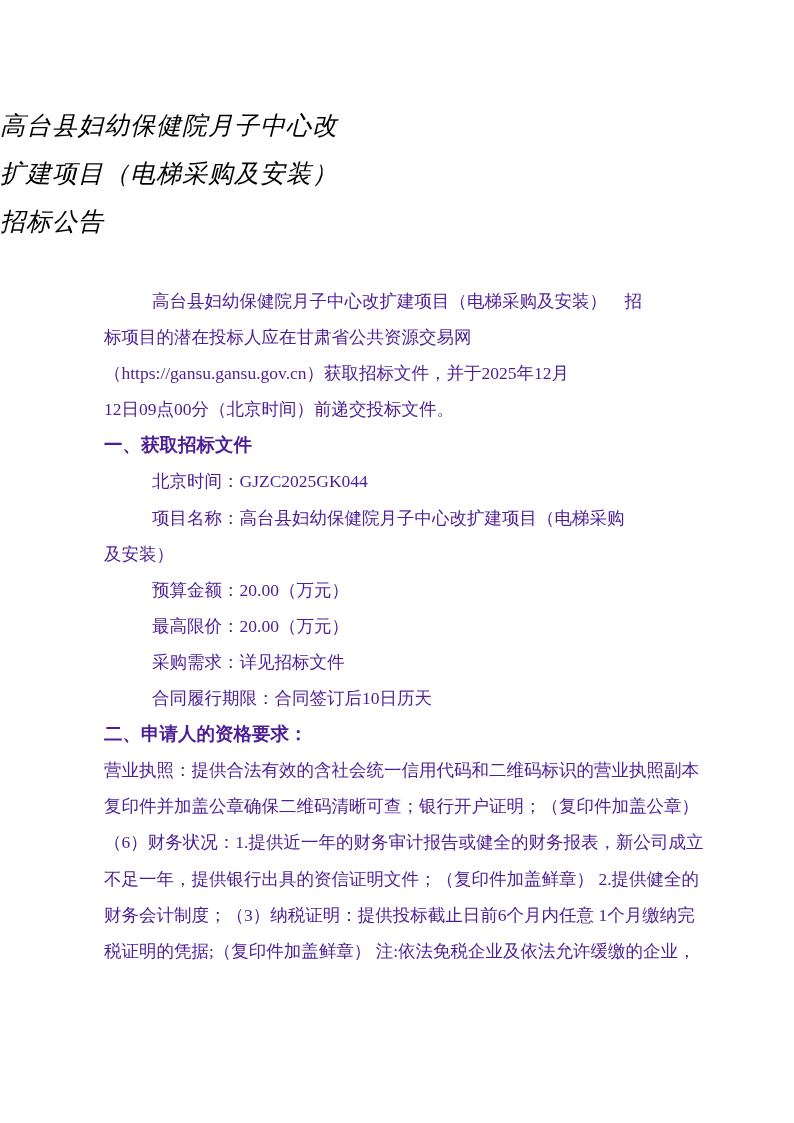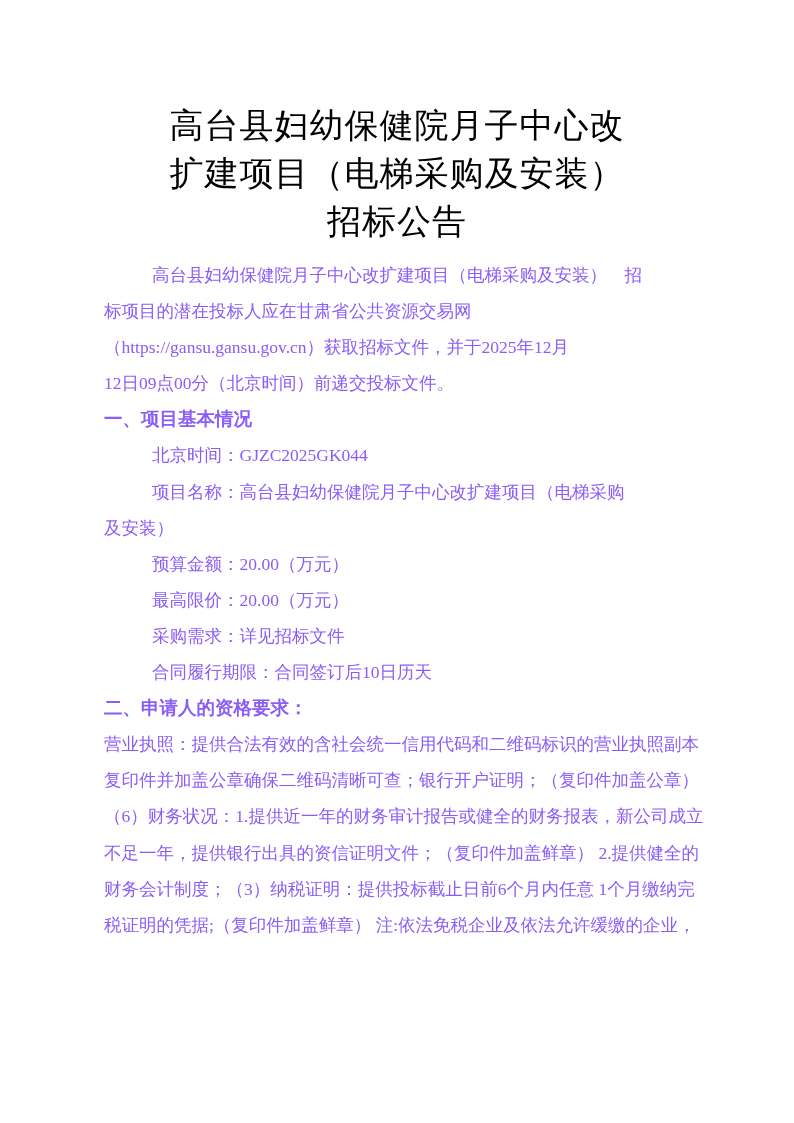--- a/index.html
+++ b/index.html
@@ -11,33 +11,34 @@
     position: relative;
     width: 794px;
     height: 1123px;
     background: #ffffff;
     color: #000000;
     overflow: hidden;
     font-family: "Liberation Serif", serif;
   }
   .doc-title {
     padding-top: 102px;
-    text-align: center;
-    font-size: 34px;
+    text-align: left;
+    font-size: 25px;
     line-height: 48px;
     font-weight: 400;
     letter-spacing: 1px;
     color: #000000;
+    font-style: italic;
   }
   .doc-body {
-    margin-top: 11px;
+    margin-top: 37px;
     padding-left: 104px;
     padding-right: 24px;
     font-size: 17.5px;
-    color: #8b5cf6;
+    color: #4c1d95;
   }
   .ln {
     height: 36.1px;
     line-height: 36.1px;
     white-space: nowrap;
     overflow: visible;
   }
   .indent {
     text-indent: 48px;
   }
@@ -58,21 +59,21 @@
     <div>招标公告</div>
   </div>
 
   <div class="doc-body">
 
     <div class="ln indent">高台县妇幼保健院月子中心改扩建项目（电梯采购及安装）　招</div>
     <div class="ln">标项目的潜在投标人应在甘肃省公共资源交易网</div>
     <div class="ln">（https://gansu.gansu.gov.cn）获取招标文件，并于2025年12月</div>
     <div class="ln">12日09点00分（北京时间）前递交投标文件。</div>
 
-    <div class="ln heading">一、项目基本情况</div>
+    <div class="ln heading">一、获取招标文件</div>
 
     <div class="ln indent">北京时间：GJZC2025GK044</div>
     <div class="ln indent">项目名称：高台县妇幼保健院月子中心改扩建项目（电梯采购</div>
     <div class="ln">及安装）</div>
     <div class="ln indent">预算金额：20.00（万元）</div>
     <div class="ln indent">最高限价：20.00（万元）</div>
     <div class="ln indent">采购需求：详见招标文件</div>
     <div class="ln indent">合同履行期限：合同签订后10日历天</div>
 
     <div class="ln heading">二、申请人的资格要求：</div>

